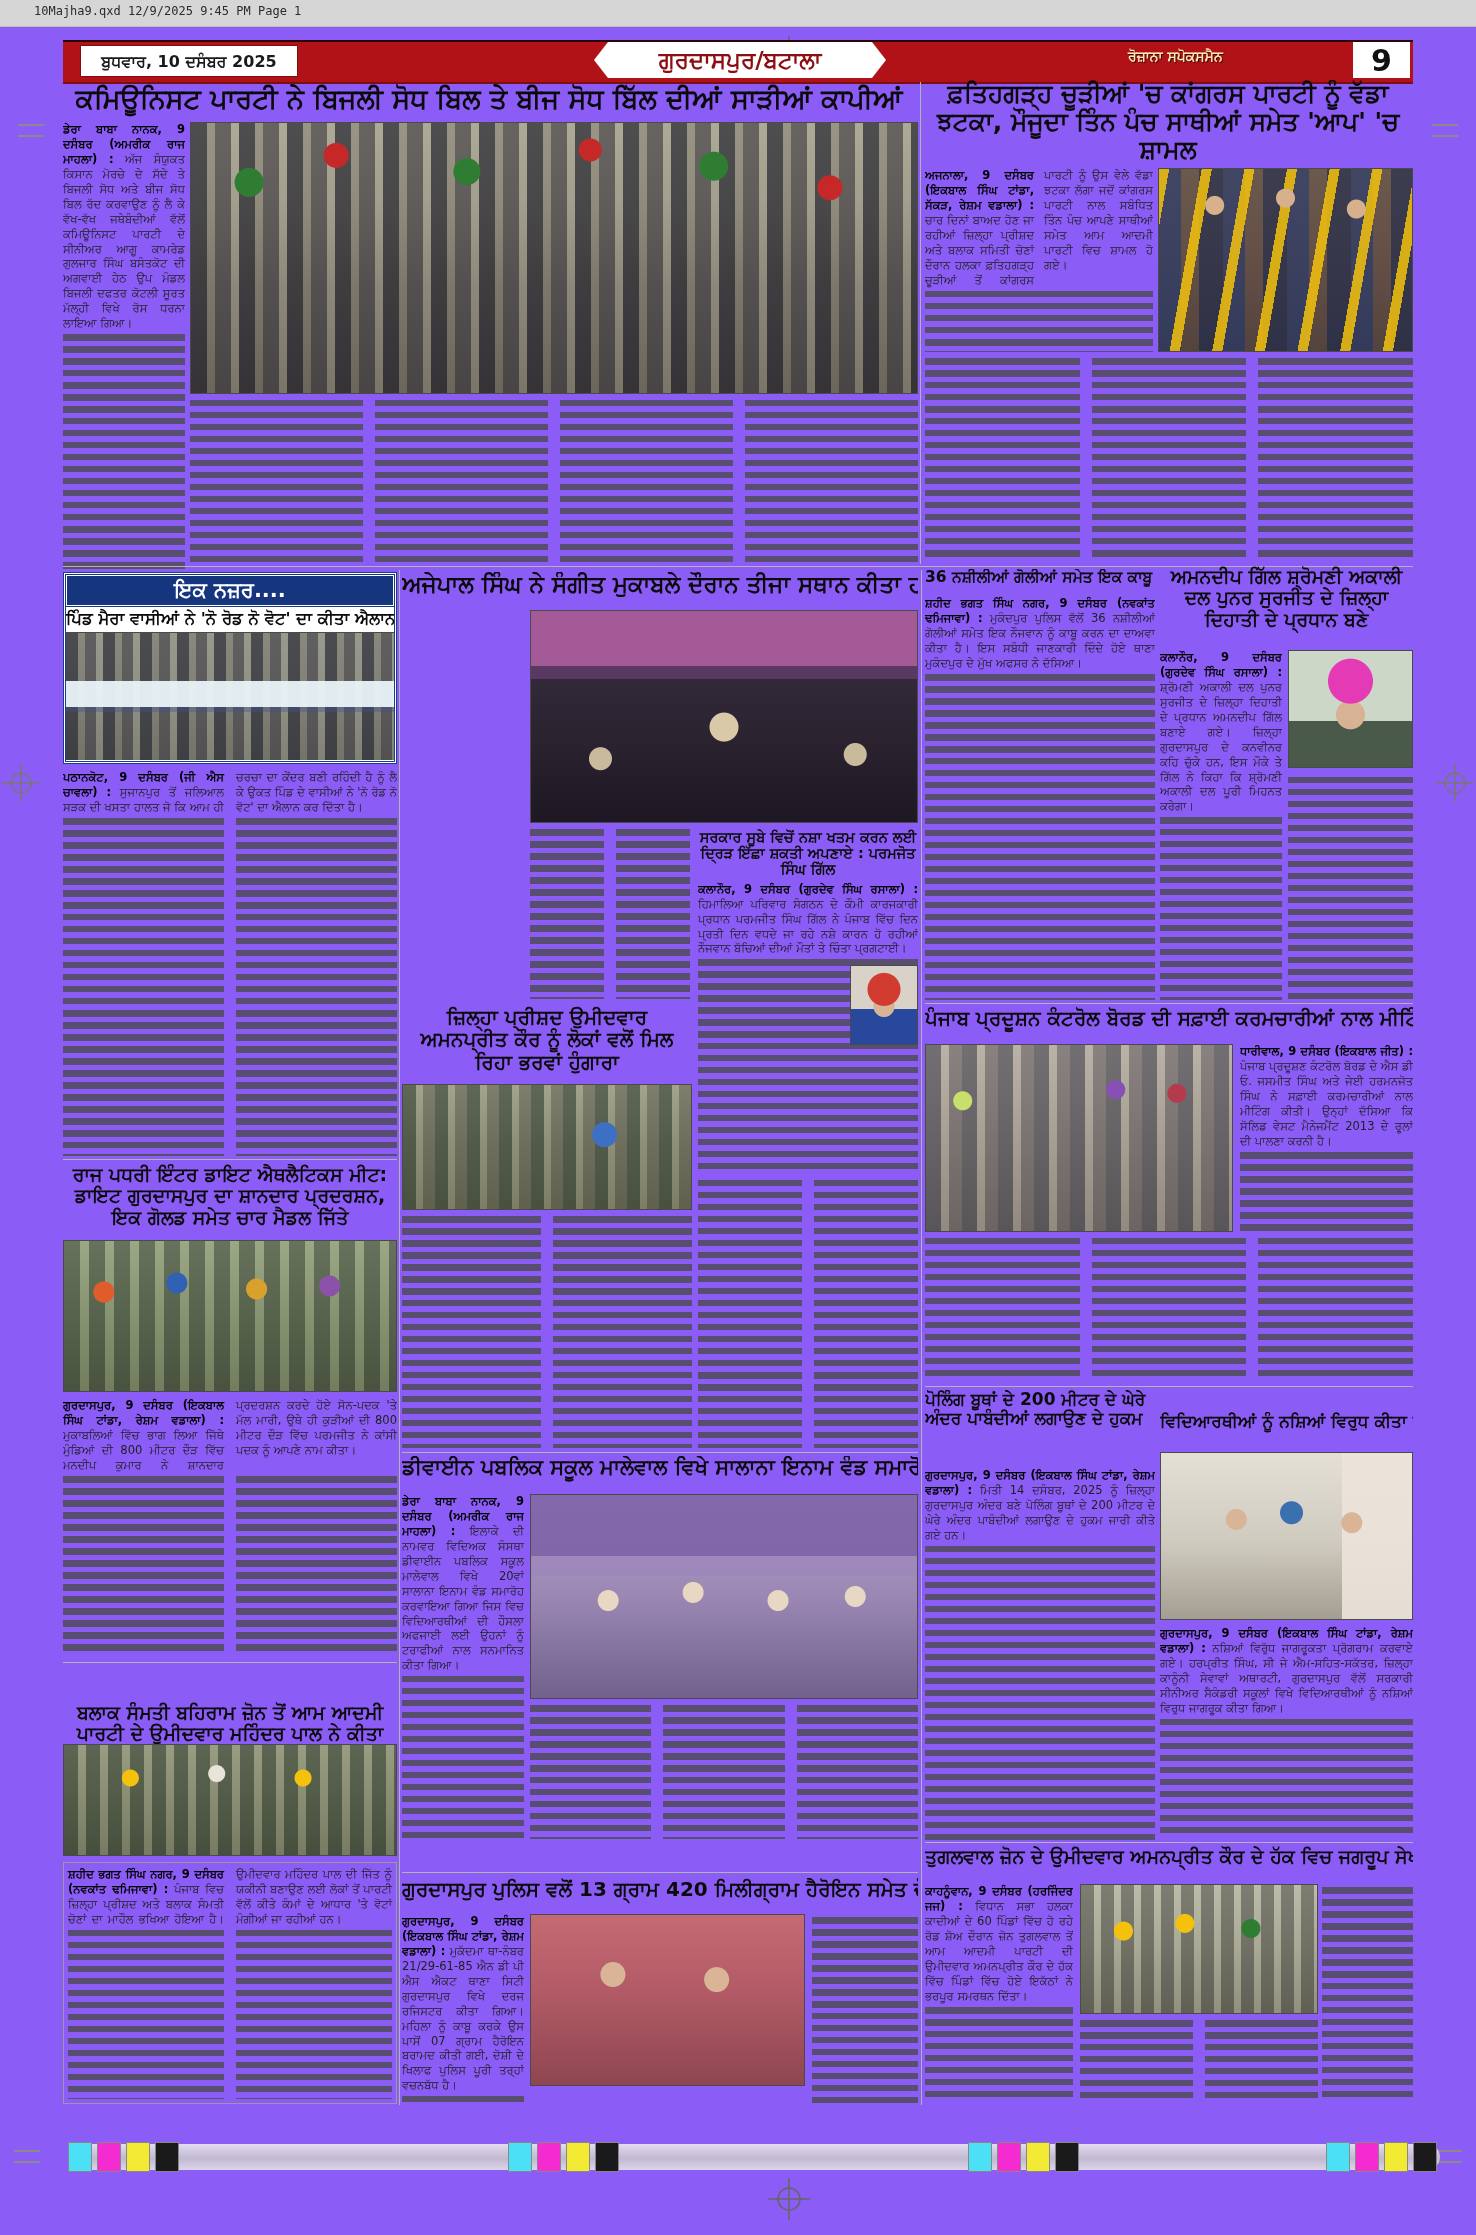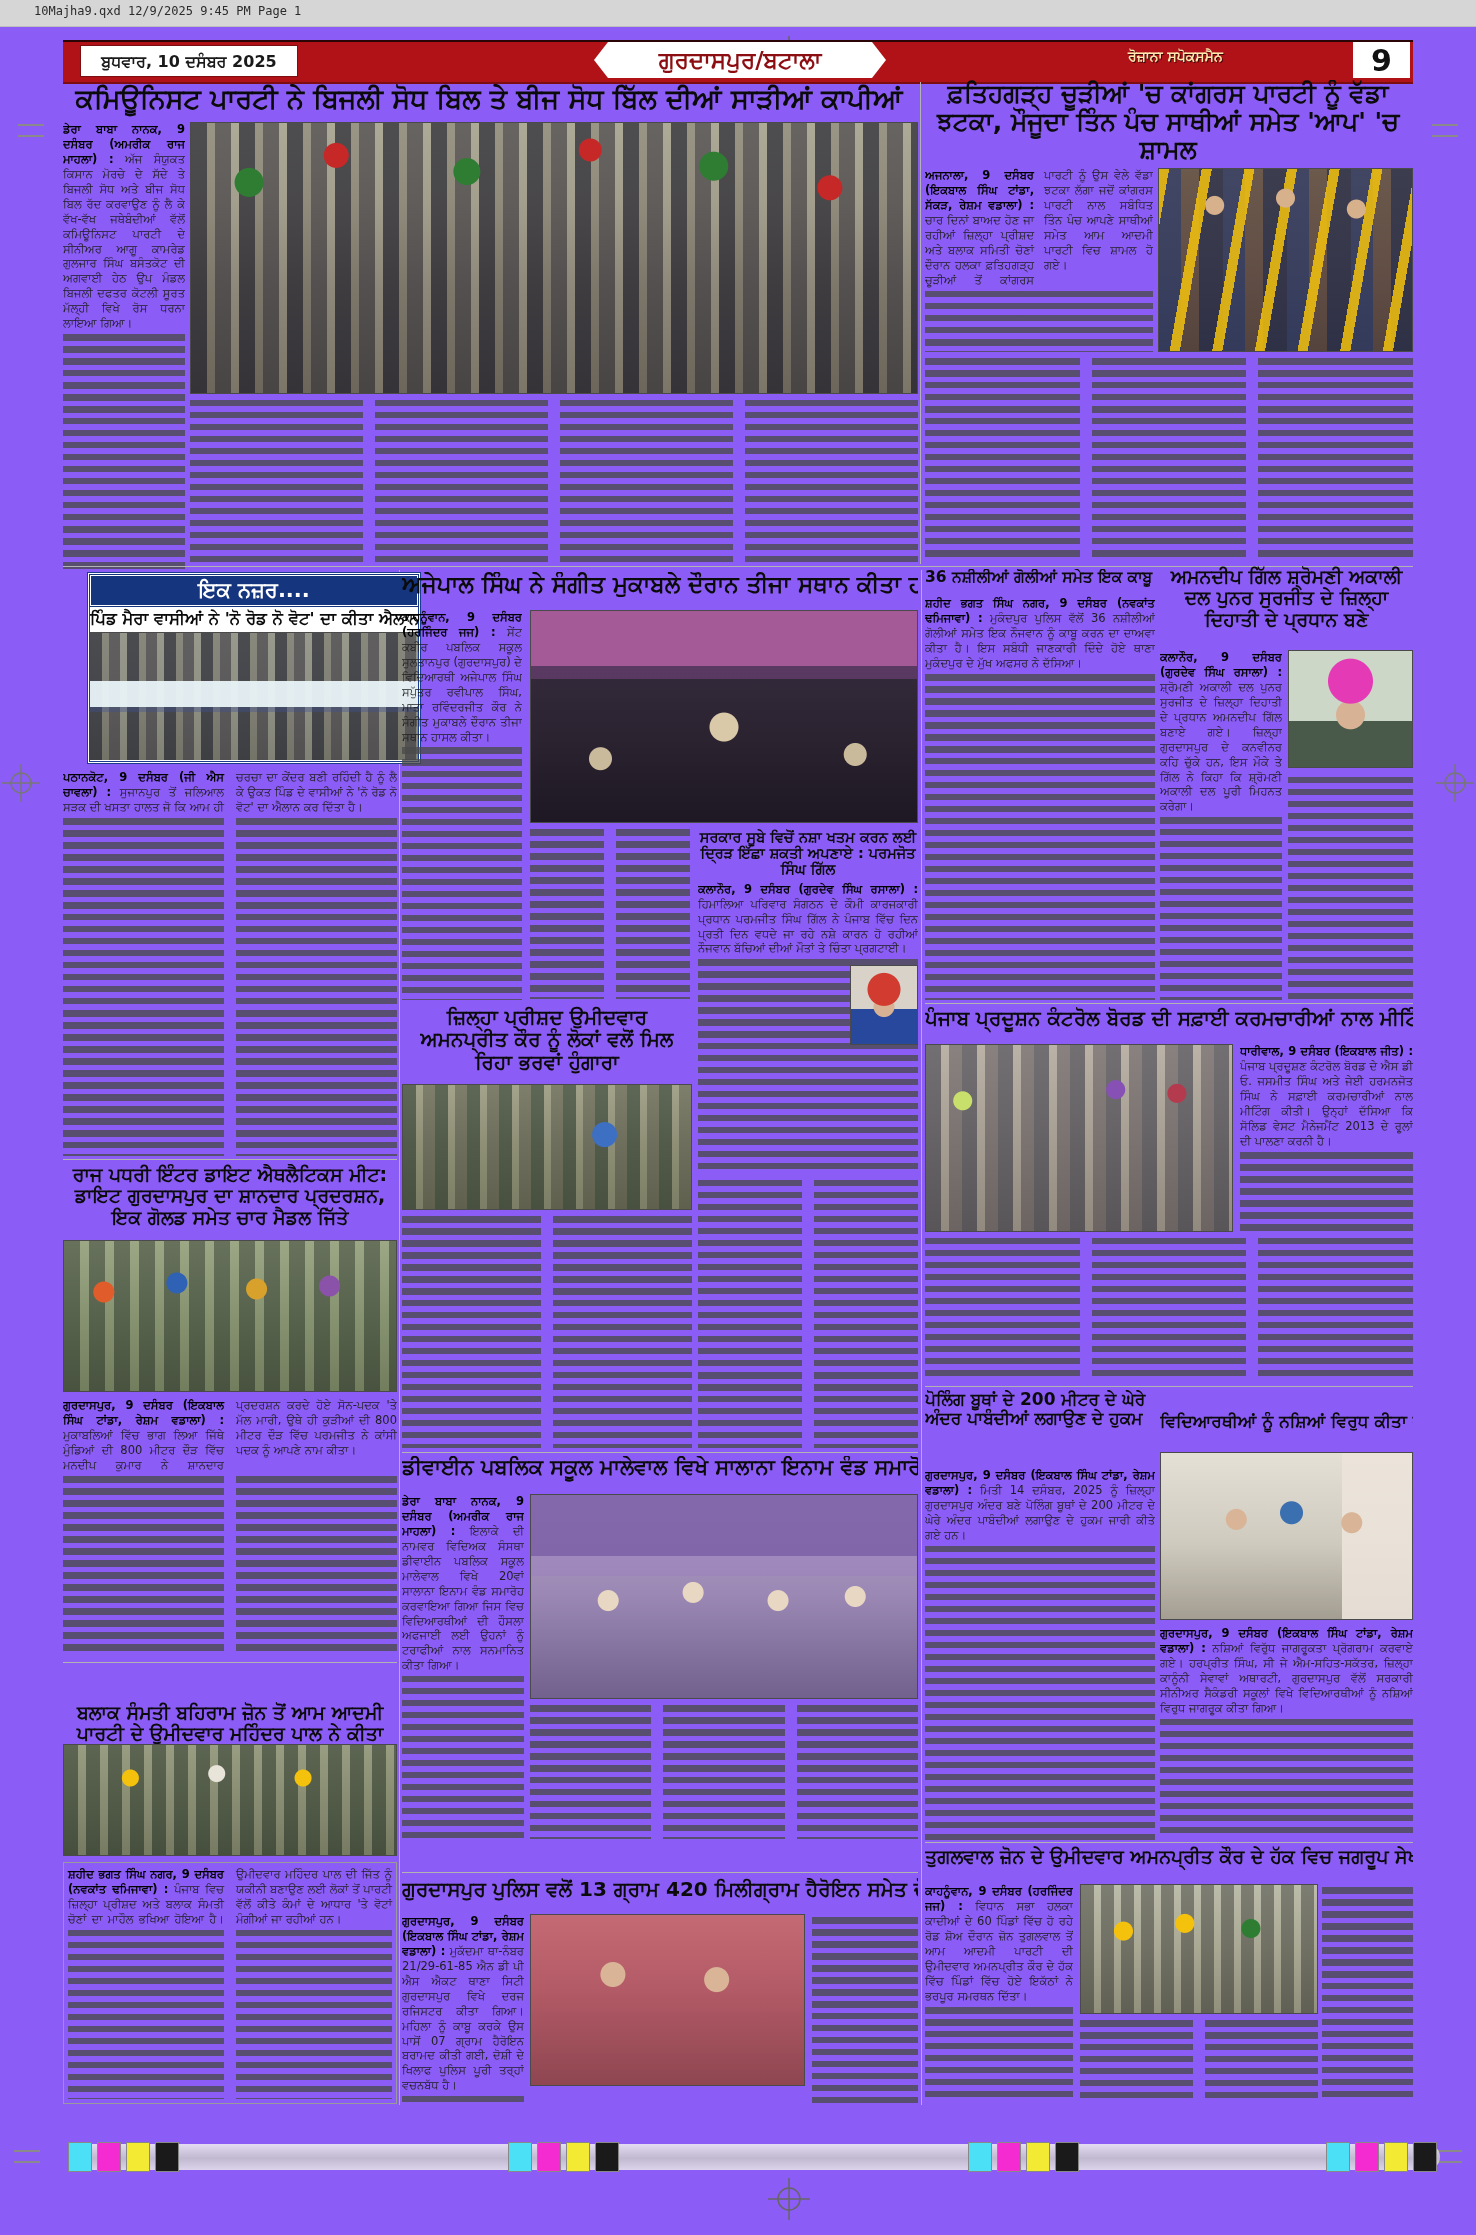--- a/index.html
+++ b/index.html
@@ -25,21 +25,21 @@
   .txt{margin:0;font-size:11.5px;line-height:1.3;text-align:justify;color:#1f1f1f;}
   .by{font-weight:700;color:#000;}
   .grow{flex:1 1 auto;margin-top:3px;}
   .fill{background-image:repeating-linear-gradient(180deg,#4a4a4a 0 6.5px,transparent 6.5px 12px);opacity:.78;}
   .cols{display:flex;gap:12px;}
   .cols .fill{flex:1;}
   .photo{border:1px solid #4a4a4a;box-sizing:border-box;}
   .vrule{width:1px;background:#b3b3b3;}
   .hrule{height:1px;background:#b3b3b3;}
   
-  .iknbox{border:3px double #1b3b8f;background:#fff;box-sizing:border-box;margin-left:24px;}
+  .iknbox{border:3px double #1b3b8f;background:#fff;box-sizing:border-box;}
   .ikntitle{background:#15357e;color:#fff;font-weight:700;font-size:21px;text-align:center;
             border:1px solid #fff;outline:1px solid #15357e;line-height:29px;}
   
   .cmyk{display:flex;gap:5px;}
   .sw{width:24px;height:30px;border:1px solid #888;box-sizing:border-box;}
   .graybar{height:26px;border-radius:13px;background:linear-gradient(180deg,#f2f2f2,#c9c9c9 55%,#e9e9e9);opacity:.85;}
   .edgemark{width:26px;height:9px;border-top:2px solid #8a8a8a;border-bottom:2px solid #8a8a8a;}
 </style>
 </head>
 <body>
@@ -145,25 +145,20 @@
     <p class="txt" style="column-count:2;column-gap:12px;"><span class="by">ਪਠਾਨਕੋਟ, 9 ਦਸੰਬਰ (ਜੀ ਐਸ ਚਾਵਲਾ) :</span>
        <span>ਸੁਜਾਨਪੁਰ ਤੋਂ ਜਲਿਆਲ ਸੜਕ ਦੀ ਖਸਤਾ ਹਾਲਤ ਜੋ ਕਿ ਆਮ ਹੀ ਚਰਚਾ ਦਾ ਕੇਂਦਰ ਬਣੀ ਰਹਿੰਦੀ ਹੈ ਨੂੰ ਲੈ ਕੇ ਉਕਤ ਪਿੰਡ ਦੇ ਵਾਸੀਆਂ ਨੇ 'ਨੋ ਰੋਡ ਨੋ ਵੋਟ' ਦਾ ਐਲਾਨ ਕਰ ਦਿੱਤਾ ਹੈ।</span></p>
     <div class="grow cols">
       <div class="fill"></div>
       <div class="fill"></div>
     </div>
   </div>
   <div class="abs hrule" style="left:63px;top:1159px;width:334px;"></div>
 
   <div class="abs hl" style="left:402px;top:572px;width:516px;height:32px;font-size:23px;white-space:nowrap;">ਅਜੇਪਾਲ ਸਿੰਘ ਨੇ ਸੰਗੀਤ ਮੁਕਾਬਲੇ ਦੌਰਾਨ ਤੀਜਾ ਸਥਾਨ ਕੀਤਾ ਹਾਸਲ</div>
-  <div class="abs tblock" style="left:402px;top:610px;width:120px;height:390px;">
-    <p class="txt"><span class="by">ਕਾਹਨੂੰਵਾਨ, 9 ਦਸੰਬਰ (ਹਰਜਿੰਦਰ ਜਜ) :</span>
-       <span>ਸੇਂਟ ਕਬੀਰ ਪਬਲਿਕ ਸਕੂਲ ਸੁਲਤਾਨਪੁਰ (ਗੁਰਦਾਸਪੁਰ) ਦੇ ਵਿਦਿਆਰਥੀ ਅਜੇਪਾਲ ਸਿੰਘ ਸਪੁੱਤਰ ਰਵੀਪਾਲ ਸਿੰਘ, ਮਾਤਾ ਰਵਿੰਦਰਜੀਤ ਕੌਰ ਨੇ ਸੰਗੀਤ ਮੁਕਾਬਲੇ ਦੌਰਾਨ ਤੀਜਾ ਸਥਾਨ ਹਾਸਲ ਕੀਤਾ।</span></p>
-    <div class="grow fill"></div>
-  </div>
   <div class="abs photo" style="left:530px;top:610px;width:388px;height:213px;background:
        linear-gradient(180deg, rgba(176,95,160,.9) 0 26%, rgba(120,70,130,.55) 26% 32%, transparent 32%),
        radial-gradient(circle at 50% 55%, #d9c9a8 0 14px, transparent 15px),
        radial-gradient(circle at 18% 70%, #caba9c 0 11px, transparent 12px),
        radial-gradient(circle at 84% 68%, #caba9c 0 11px, transparent 12px),
        linear-gradient(180deg,#3a2f44 0%,#2b2330 60%,#1d1823 100%);"></div>
   <div class="abs cols" style="left:530px;top:829px;width:160px;height:170px;">
     <div class="fill"></div>
     <div class="fill"></div>
   </div>

